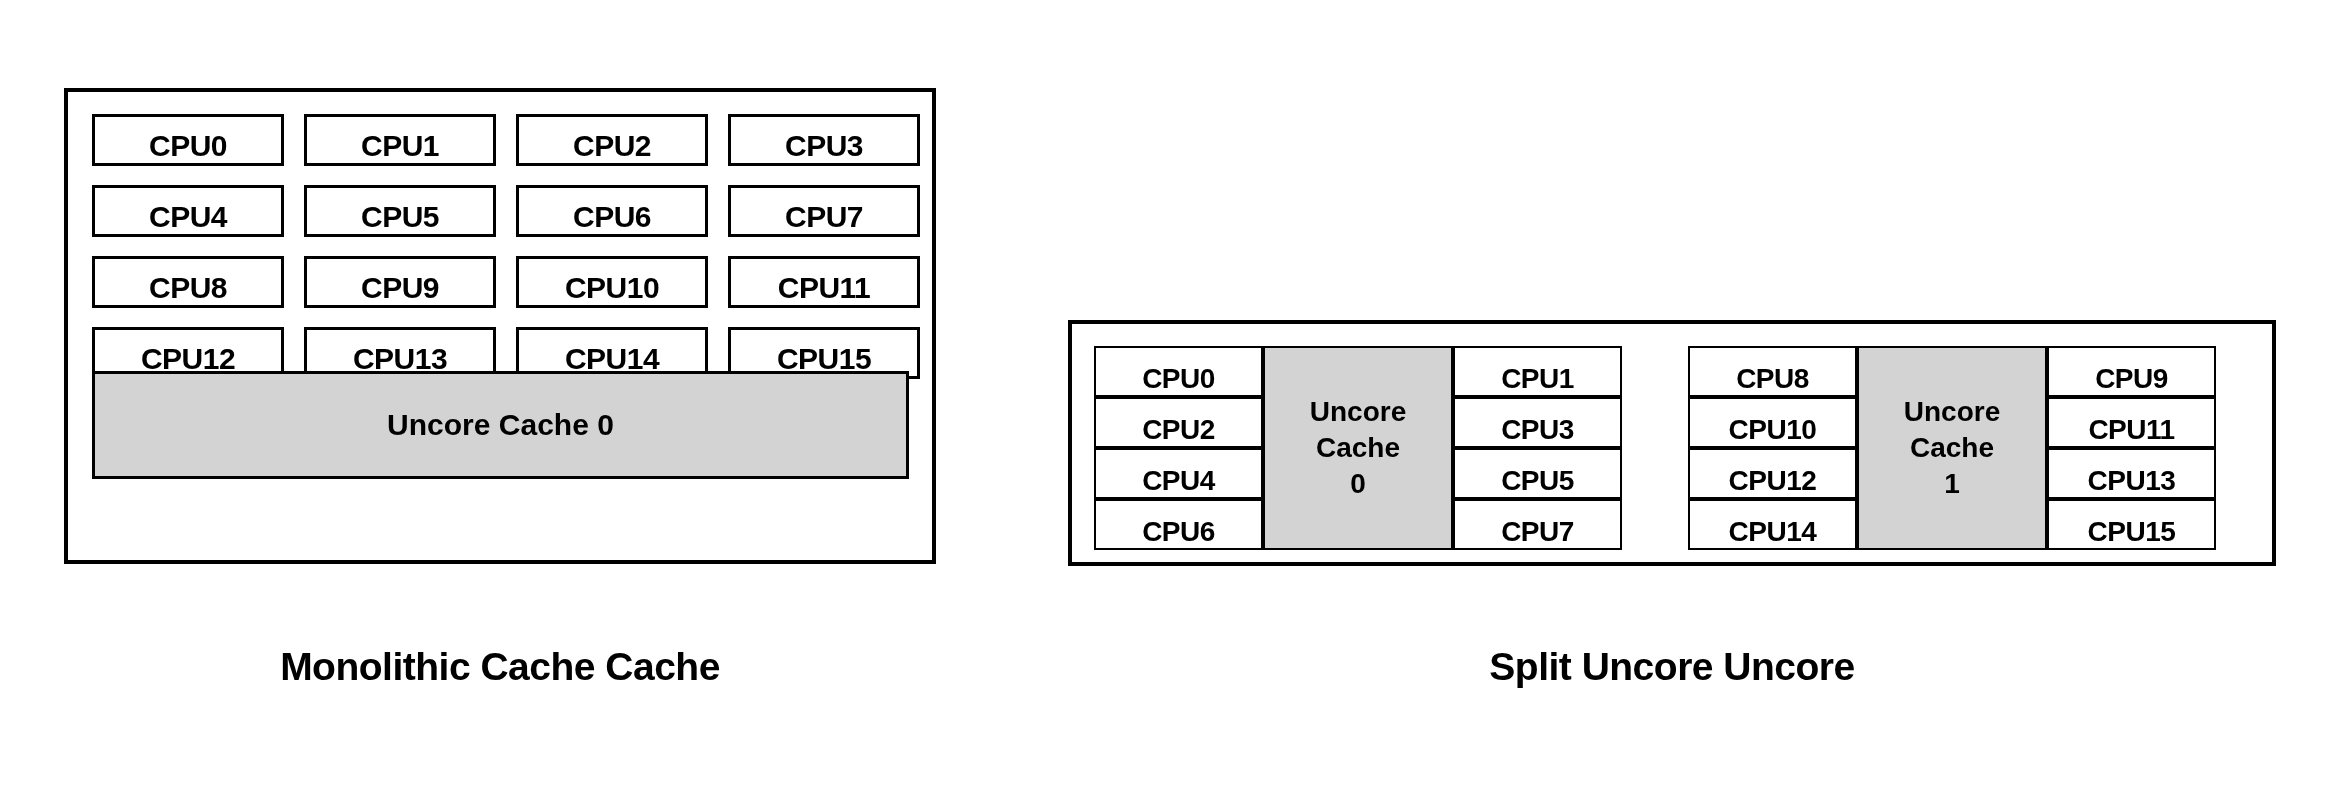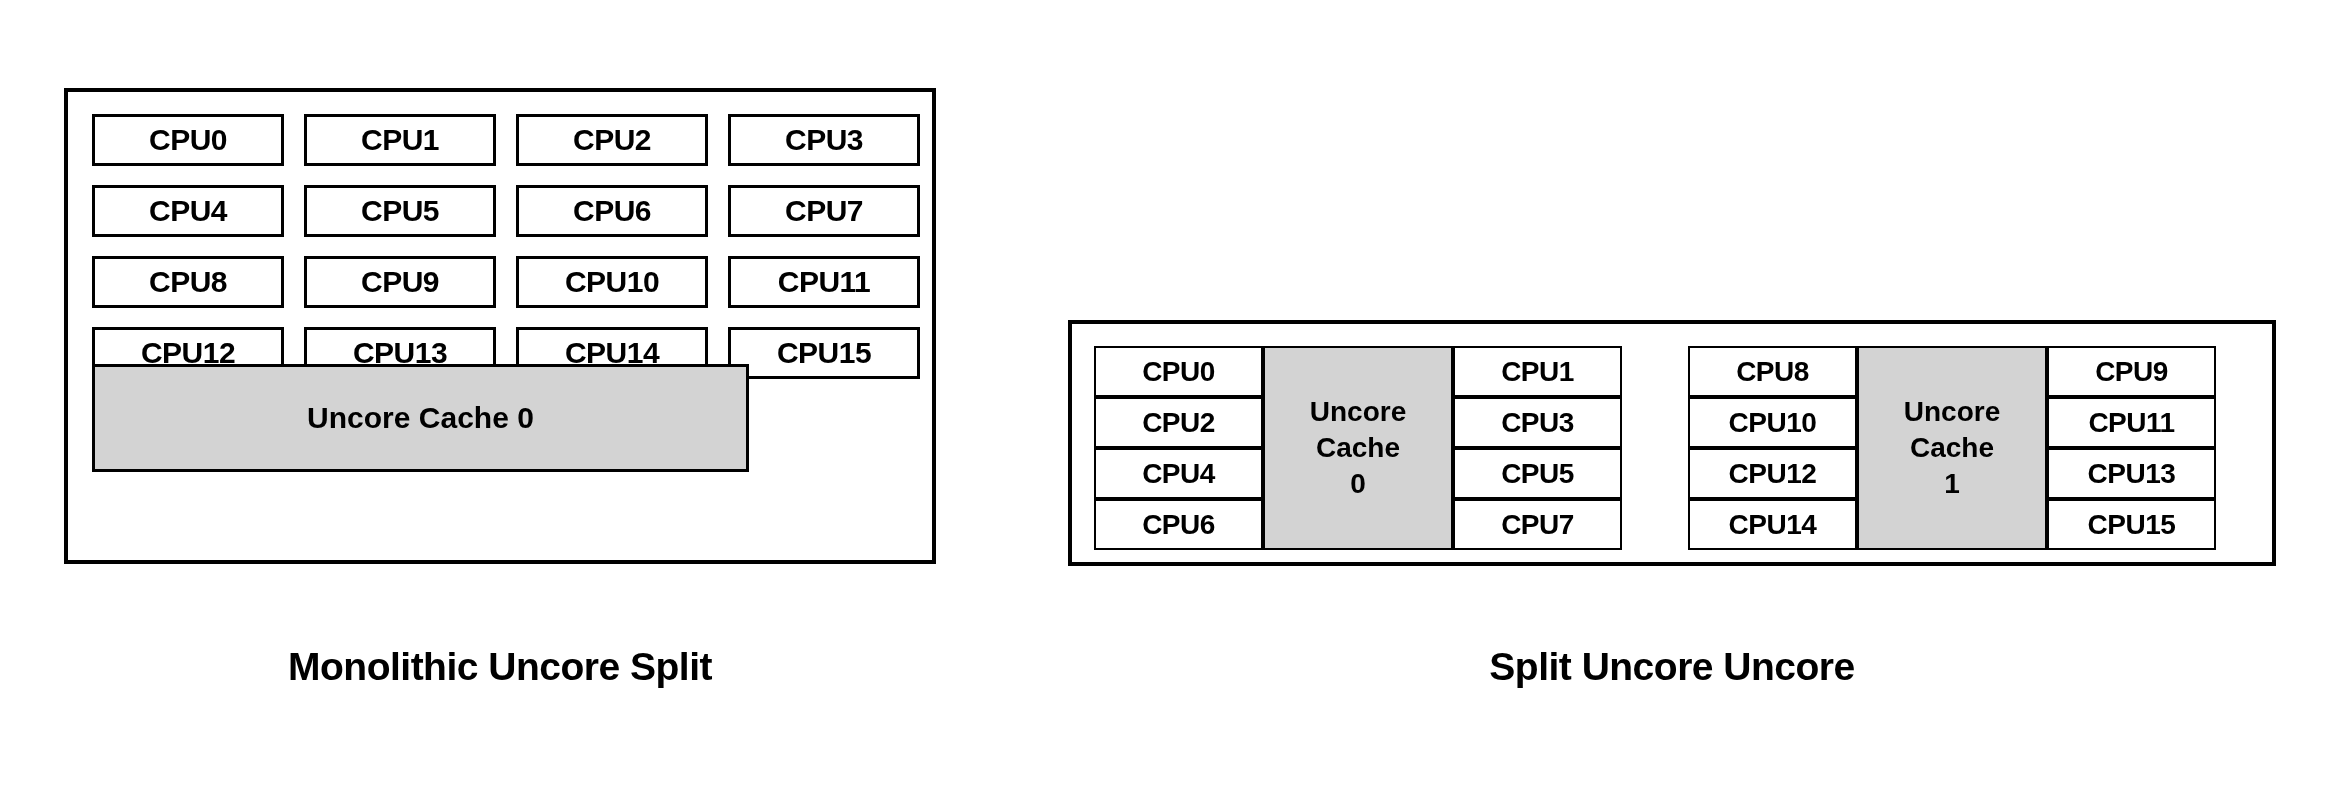--- a/index.html
+++ b/index.html
@@ -25,21 +25,21 @@
     border: 4px solid #000000;
     background: #ffffff;
     box-sizing: border-box;
   }
   .cpu-box {
     position: absolute;
     border: 3px solid #000000;
     background: #ffffff;
     box-sizing: border-box;
     display: flex;
-    align-items: center;
+    align-items: flex-end;
     justify-content: center;
     font-weight: bold;
     letter-spacing: -0.5px;
   }
   .cache-box {
     position: absolute;
     border: 3px solid #000000;
     background: #D3D3D3;
     box-sizing: border-box;
     display: flex;
@@ -64,22 +64,22 @@
     width: 872px;
     height: 476px;
   }
   #monolithic-frame .cpu-box {
     width: 192px;
     height: 52px;
     font-size: 30px;
   }
   #monolithic-frame .cache-box {
     left: 24px;
-    top: 272px;
-    width: 657px;
+    top: 279px;
+    width: 817px;
     height: 108px;
     font-size: 30px;
   }
   #caption-monolithic {
     left: 64px;
     top: 645px;
     width: 872px;
   }
 
   
@@ -164,21 +164,21 @@
     </div>
   <div class="cpu-box" style="left:660px; top:235px;">
       <span>CPU15</span>
     </div>
 
   <div class="cache-box">
     <span>Uncore Cache 0</span>
   </div>
 </div>
 
-<div class="caption" id="caption-monolithic">Monolithic Uncore Split</div>
+<div class="caption" id="caption-monolithic">Monolithic Cache Cache</div>
 
 <div class="outer-frame diagram" id="split-frame">
 
   <div class="cpu-box" style="left:22px; top:22px;">
       <span>CPU0</span>
     </div>
   <div class="cpu-box" style="left:22px; top:73px;">
       <span>CPU2</span>
     </div>
   <div class="cpu-box" style="left:22px; top:124px;">

